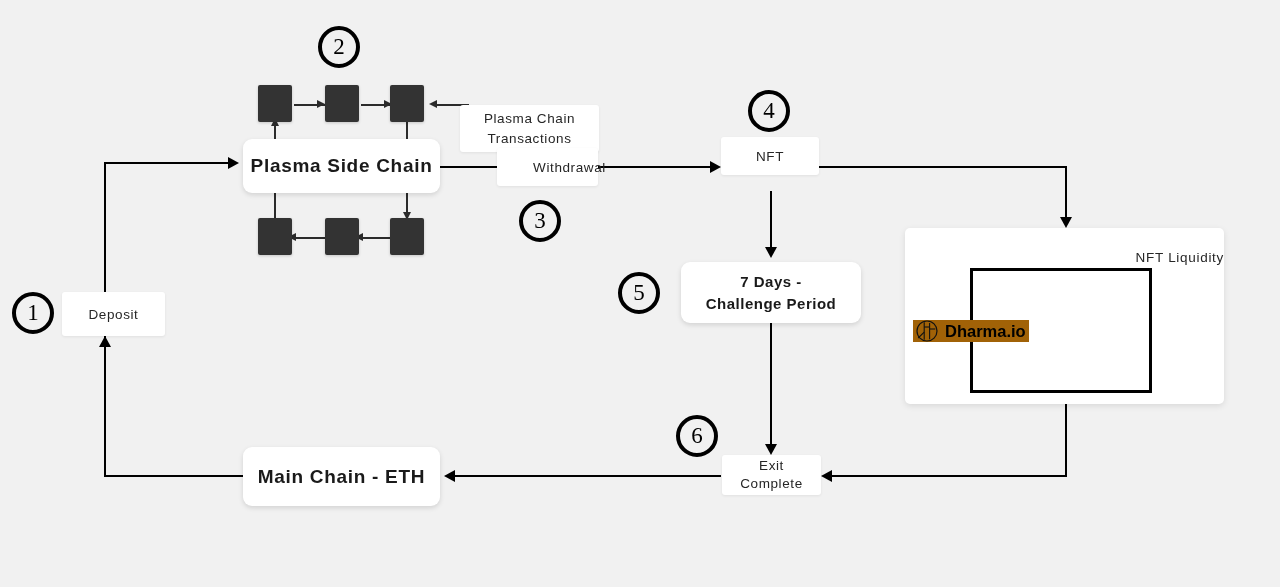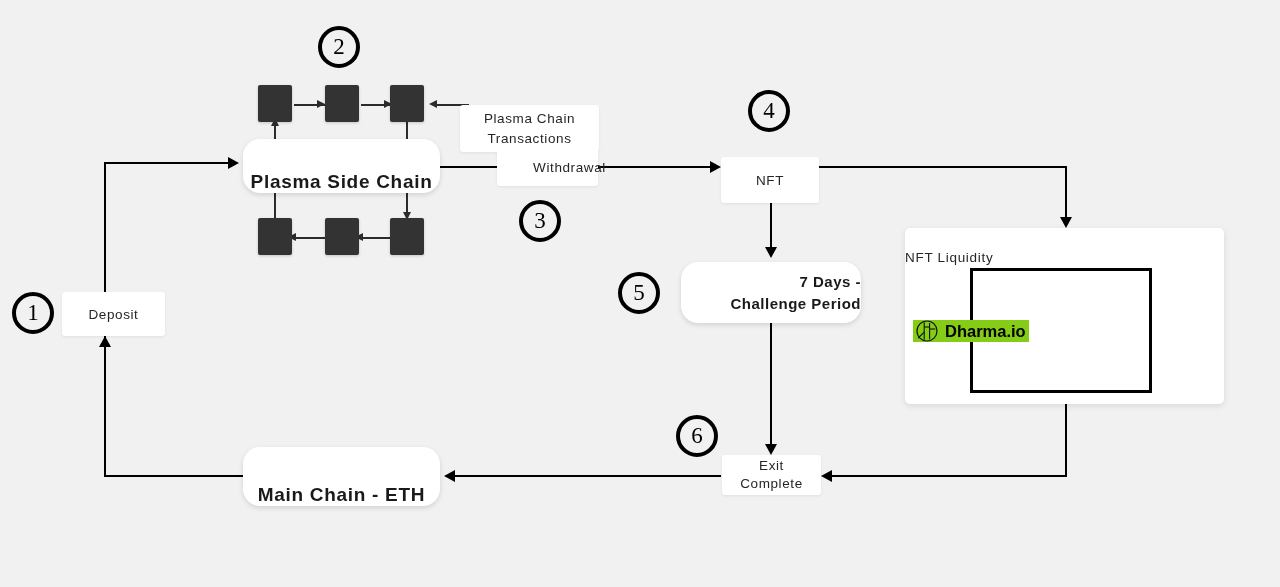--- a/index.html
+++ b/index.html
@@ -21,23 +21,22 @@
     background: #ffffff;
     display: flex;
     align-items: center;
     justify-content: center;
     text-align: center;
     color: #1a1a1a;
     box-sizing: border-box;
     z-index: 5;
   }
   .node.rounded {
-    border-radius: 17px;
+    border-radius: 9px;
     box-shadow: 0 2px 5px rgba(0,0,0,0.13);
-    align-items: flex-end;
   }
   .node.sharp {
     border-radius: 3px;
     box-shadow: 0 1px 3px rgba(0,0,0,0.07);
   }
   .node.bold {
     font-weight: bold;
     font-size: 19px;
     letter-spacing: 0.7px;
   }
@@ -137,38 +136,38 @@
     position: absolute;
     background: #ffffff;
     border-radius: 5px;
     box-shadow: 0 2px 6px rgba(0,0,0,0.10);
     z-index: 5;
   }
   #nft-liquidity-title {
     position: absolute;
     width: 100%;
     top: 22px;
-    text-align: left;
+    text-align: right;
     font-size: 13.5px;
     letter-spacing: 0.7px;
     color: #262626;
   }
   .liq-inner {
     position: absolute;
     border: 3px solid #000;
     box-sizing: border-box;
     z-index: 6;
   }
   .partner {
     position: absolute;
     display: flex;
     align-items: center;
     gap: 7px;
     z-index: 9;
-    background: #84cc16;
+    background: #a16207;
   }
   .partner-label {
     font-weight: bold;
     font-size: 16.5px;
     color: #000;
     white-space: nowrap;
   }
   .partner-label.mono {
     font-family: "DejaVu Sans Mono", monospace;
     font-weight: normal;
@@ -246,21 +245,21 @@
   </div>
 
   <div class="node rounded bold" style="left:243px; top:139px; width:197px; height:54px;">
     <span>Plasma Side Chain</span>
   </div>
 
   <div class="node sharp light" style="left:497px; top:148px; width:101px; height:38px;padding-left:44px;">
     <span>Withdrawal</span>
   </div>
 
-  <div class="node sharp light" style="left:721px; top:157px; width:98px; height:46px;">
+  <div class="node sharp light" style="left:721px; top:137px; width:98px; height:38px;">
     <span>NFT</span>
   </div>
 
   <div class="node rounded mid" style="left:681px; top:262px; width:180px; height:61px; flex-direction:column;">
     <span>7 Days -</span>
     <span>Challenge Period</span>
   </div>
 
   <div class="node rounded bold" style="left:243px; top:447px; width:197px; height:59px;">
     <span>Main Chain - ETH</span>

